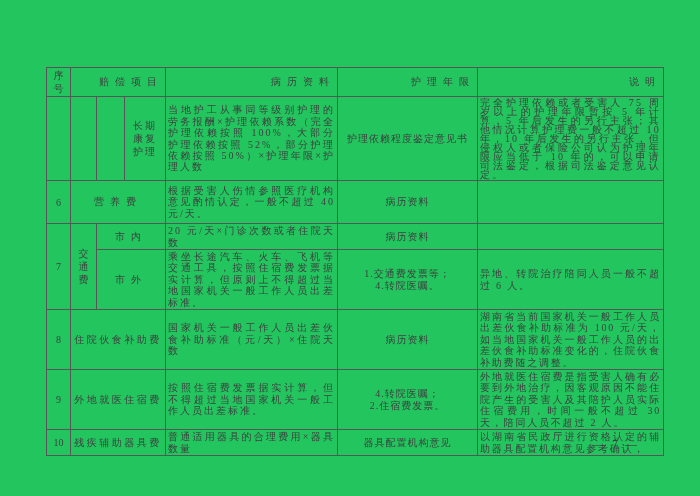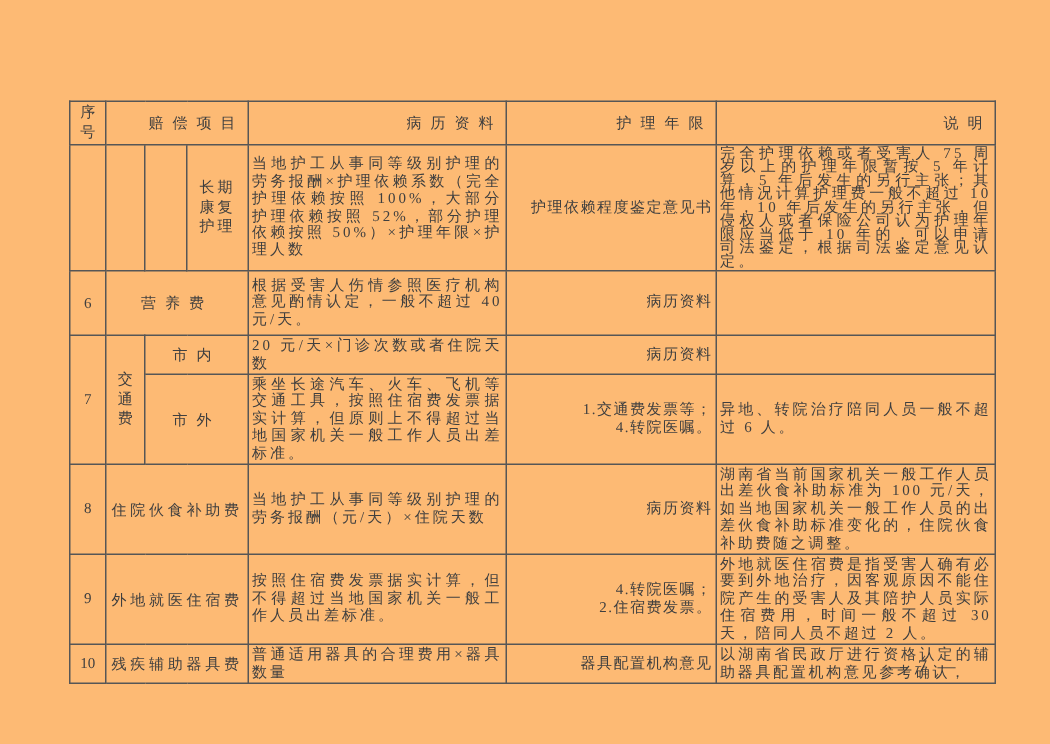--- a/index.html
+++ b/index.html
@@ -1,19 +1,19 @@
 <!DOCTYPE html>
 <html><head>
 <meta charset="utf-8">
 <style>
   html,body{margin:0;padding:0;}
   .page{
     position:relative;
     width:700px;height:496px;
-    background:#fdba74;
+    background:#22c55e;
     font-family:"Liberation Serif","DejaVu Serif",serif;
     color:#3f3f3f;
     overflow:hidden;
   }
   table.doc{
     position:absolute;left:46px;top:67px;
     width:617px;
     border-collapse:collapse;
     table-layout:fixed;
     font-size:10px;
@@ -31,21 +31,21 @@
   .item{ letter-spacing:2.5px; text-align:center; }
   .p{
     text-align:justify;
     letter-spacing:2px;
     line-height:11.4px;
     padding:2px 5px;
   }
   .n{ letter-spacing:1.8px;margin-left:10px; }
   .tight{ line-height:9px; letter-spacing:2.2px; }
   .ev{
-    text-align:right;
+    text-align:center;
     letter-spacing:1px;
     line-height:11.4px;
     padding:2px 5px;
   }
   .vert{
     width:12px;margin:0 auto;
     word-break:break-all;
     line-height:13px;
     letter-spacing:0;
     text-align:center;
@@ -130,21 +130,21 @@
       <td class="ev">
         <div>1.交通费发票等；</div>
         <div>4.转院医嘱。</div>
       </td>
       <td class="p n">异地、转院治疗陪同人员一般不超过 6 人。</td>
     </tr>
 
     <tr style="height:57px">
       <td class="c">8</td>
       <td colspan="3" class="item">住院伙食补助费</td>
-      <td class="p">当地护工从事同等级别护理的劳务报酬（元/天）×住院天数</td>
+      <td class="p">国家机关一般工作人员出差伙食补助标准（元/天）×住院天数</td>
       <td class="ev">病历资料</td>
       <td class="p n">湖南省当前国家机关一般工作人员出差伙食补助标准为 100 元/天，如当地国家机关一般工作人员的出差伙食补助标准变化的，住院伙食补助费随之调整。</td>
     </tr>
 
     <tr style="height:55px">
       <td class="c">9</td>
       <td colspan="3" class="item">外地就医住宿费</td>
       <td class="p">按照住宿费发票据实计算，但不得超过当地国家机关一般工作人员出差标准。</td>
       <td class="ev">
         <div>4.转院医嘱；</div>

